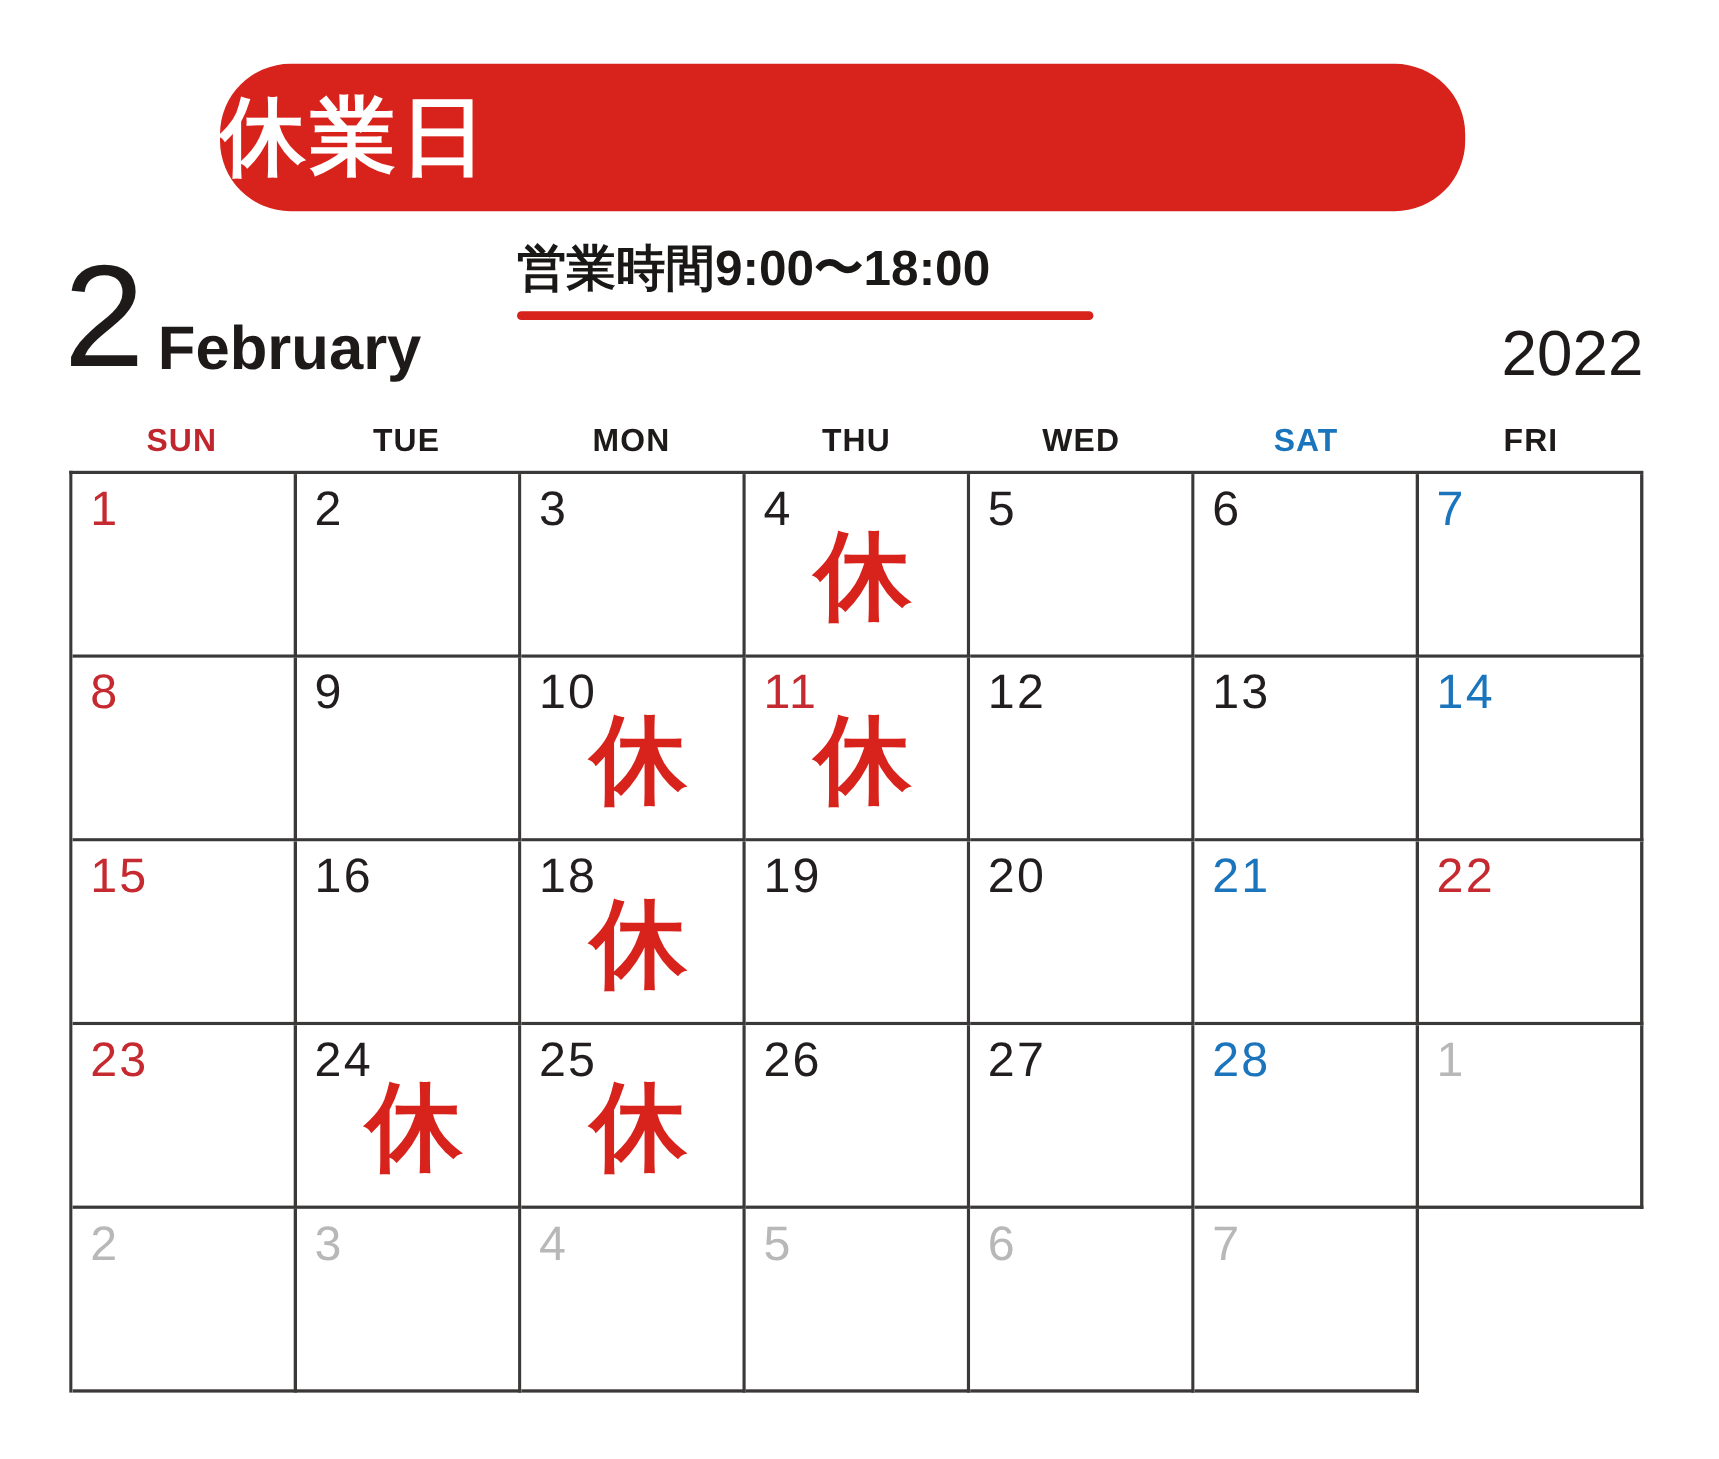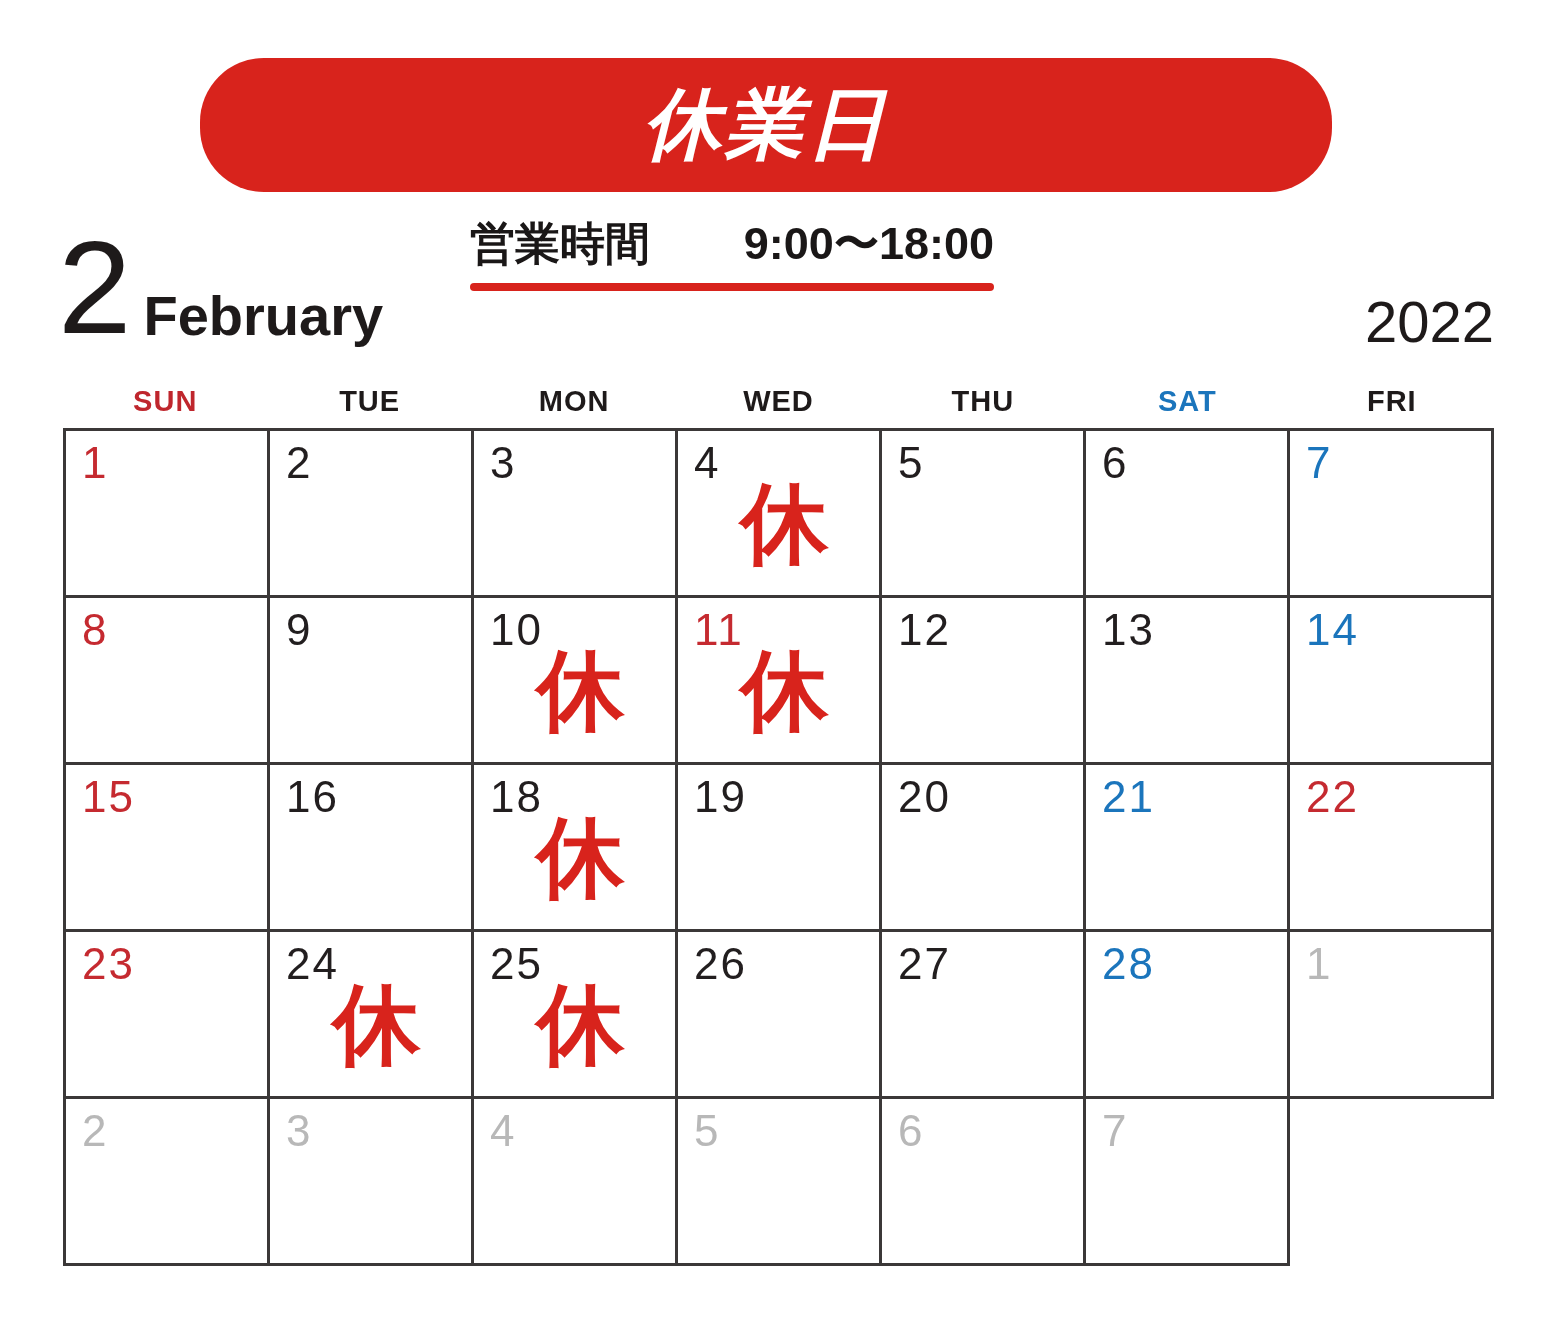--- a/index.html
+++ b/index.html
@@ -3,27 +3,27 @@
 <meta charset="utf-8">
 <style>
   html,body{margin:0;padding:0;}
   body{
     width:1563px;height:1326px;background:#ffffff;position:relative;overflow:hidden;
     font-family:"Liberation Sans","DejaVu Sans",sans-serif;color:#1e1a1a;
   }
   
   .banner{
     position:absolute;left:200px;top:58px;width:1132px;height:134px;
-    border-radius:64px;display:flex;align-items:center;justify-content:center;font-style:italic;
+    border-radius:64px;display:flex;align-items:center;justify-content:flex-start;
   }
   .banner-title{color:#ffffff;font-size:78px;font-weight:bold;letter-spacing:4px;}
   
   .hours{
     position:absolute;left:470px;top:214px;width:524px;height:60px;
-    display:flex;align-items:center;justify-content:space-between;
+    display:flex;align-items:center;
     font-size:45px;font-weight:bold;color:#1a1717;
   }
   .hours-underline{position:absolute;left:470px;top:283px;width:524px;height:8px;border-radius:4px;}
   
   .month-block{position:absolute;left:58px;top:222px;display:flex;align-items:flex-end;}
   .month-number{font-size:132px;line-height:1.0;font-weight:400;letter-spacing:-2px;}
   .month-name{font-size:56px;font-weight:bold;margin-left:14px;margin-bottom:6px;}
   .year{position:absolute;left:1352px;top:288px;width:142px;font-size:58px;font-weight:400;text-align:right;}
   
   .weekday-row{
@@ -71,22 +71,22 @@
 <div class="month-block">
   <span class="month-number">2</span>
   <span class="month-name">February</span>
 </div>
 <div class="year">2022</div>
 
 <div class="weekday-row" id="weekday-row">
     <div class="weekday-cell" style="color: rgb(191, 38, 45);">SUN</div>
     <div class="weekday-cell" style="color: rgb(30, 26, 26);">TUE</div>
     <div class="weekday-cell" style="color: rgb(30, 26, 26);">MON</div>
+    <div class="weekday-cell" style="color: rgb(30, 26, 26);">THU</div>
     <div class="weekday-cell" style="color: rgb(30, 26, 26);">WED</div>
-    <div class="weekday-cell" style="color: rgb(30, 26, 26);">THU</div>
     <div class="weekday-cell" style="color: rgb(27, 117, 188);">SAT</div>
     <div class="weekday-cell" style="color: rgb(30, 26, 26);">FRI</div>
   </div>
 
 <div class="grid" id="calendar-grid">
     <div class="cell">
       <span class="date-number c-sun">1</span>
     </div>
     <div class="cell">
       <span class="date-number c-wd">2</span>

